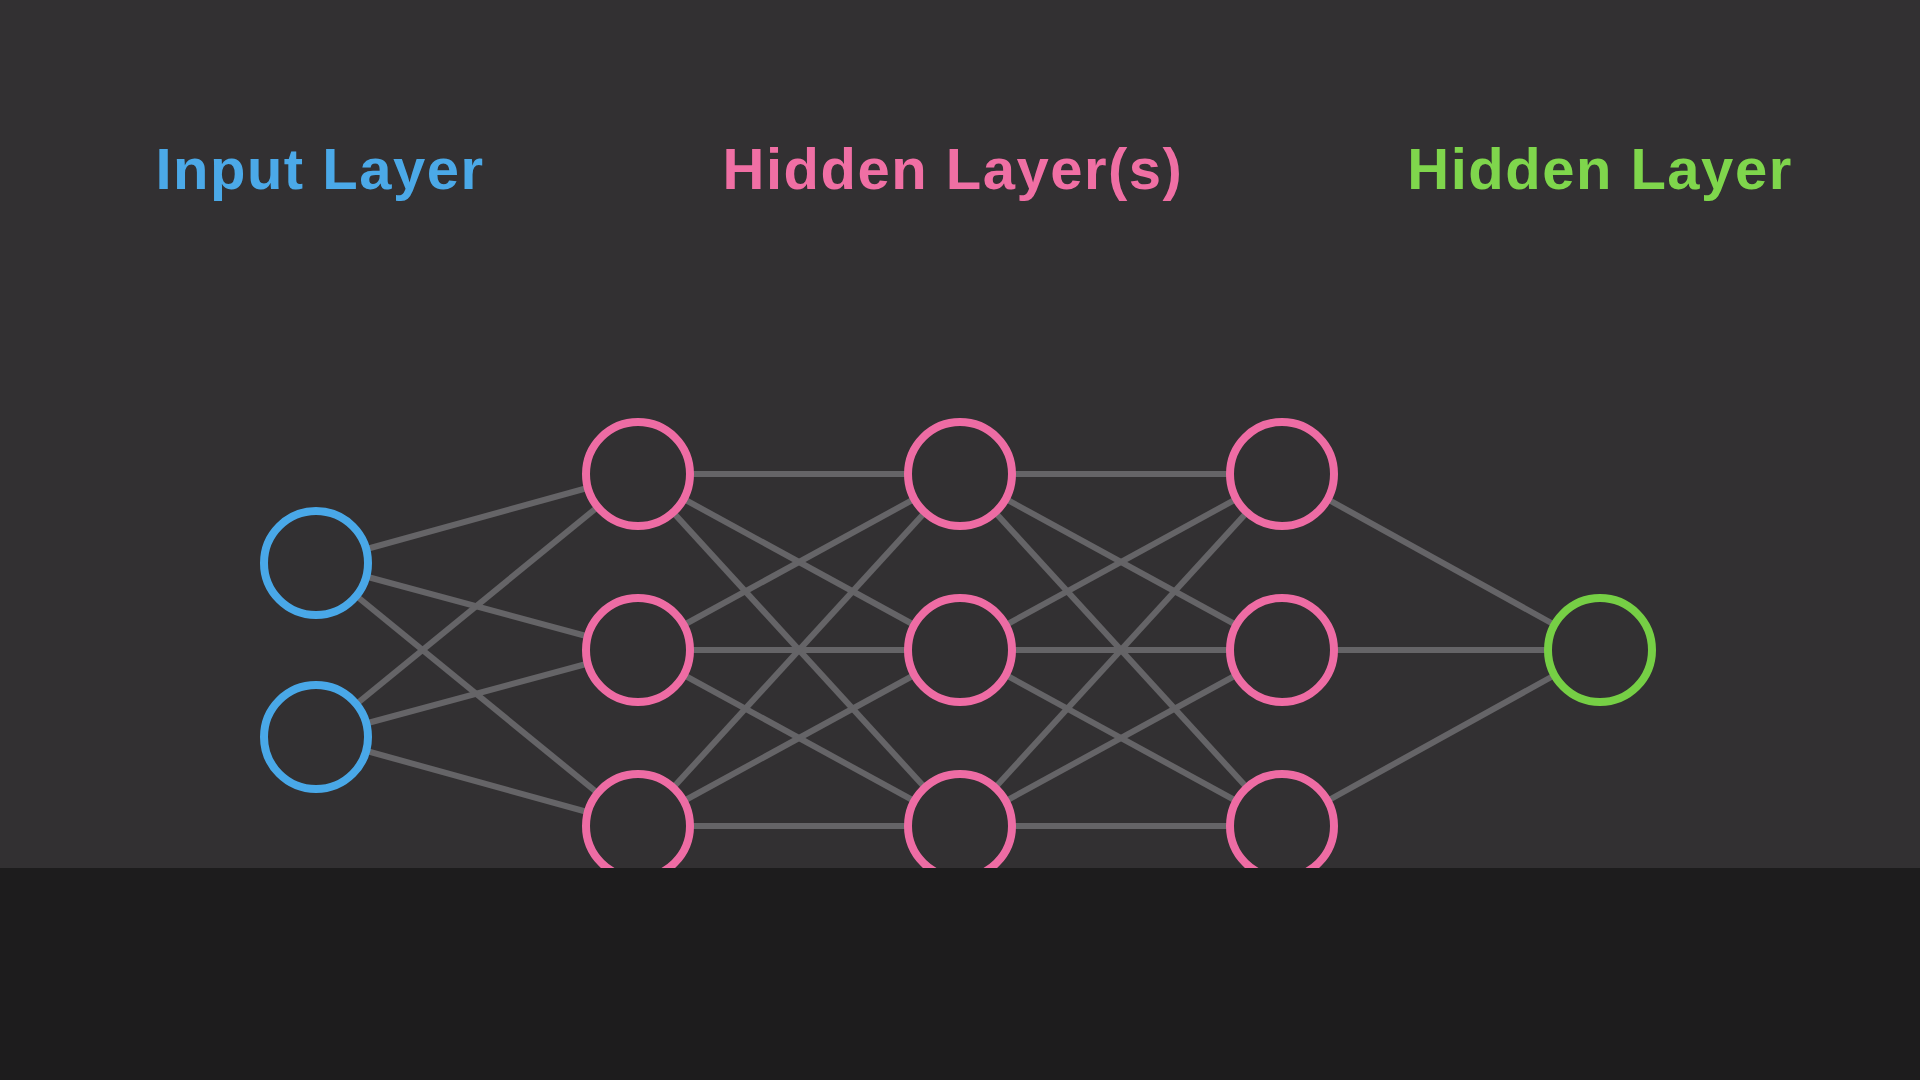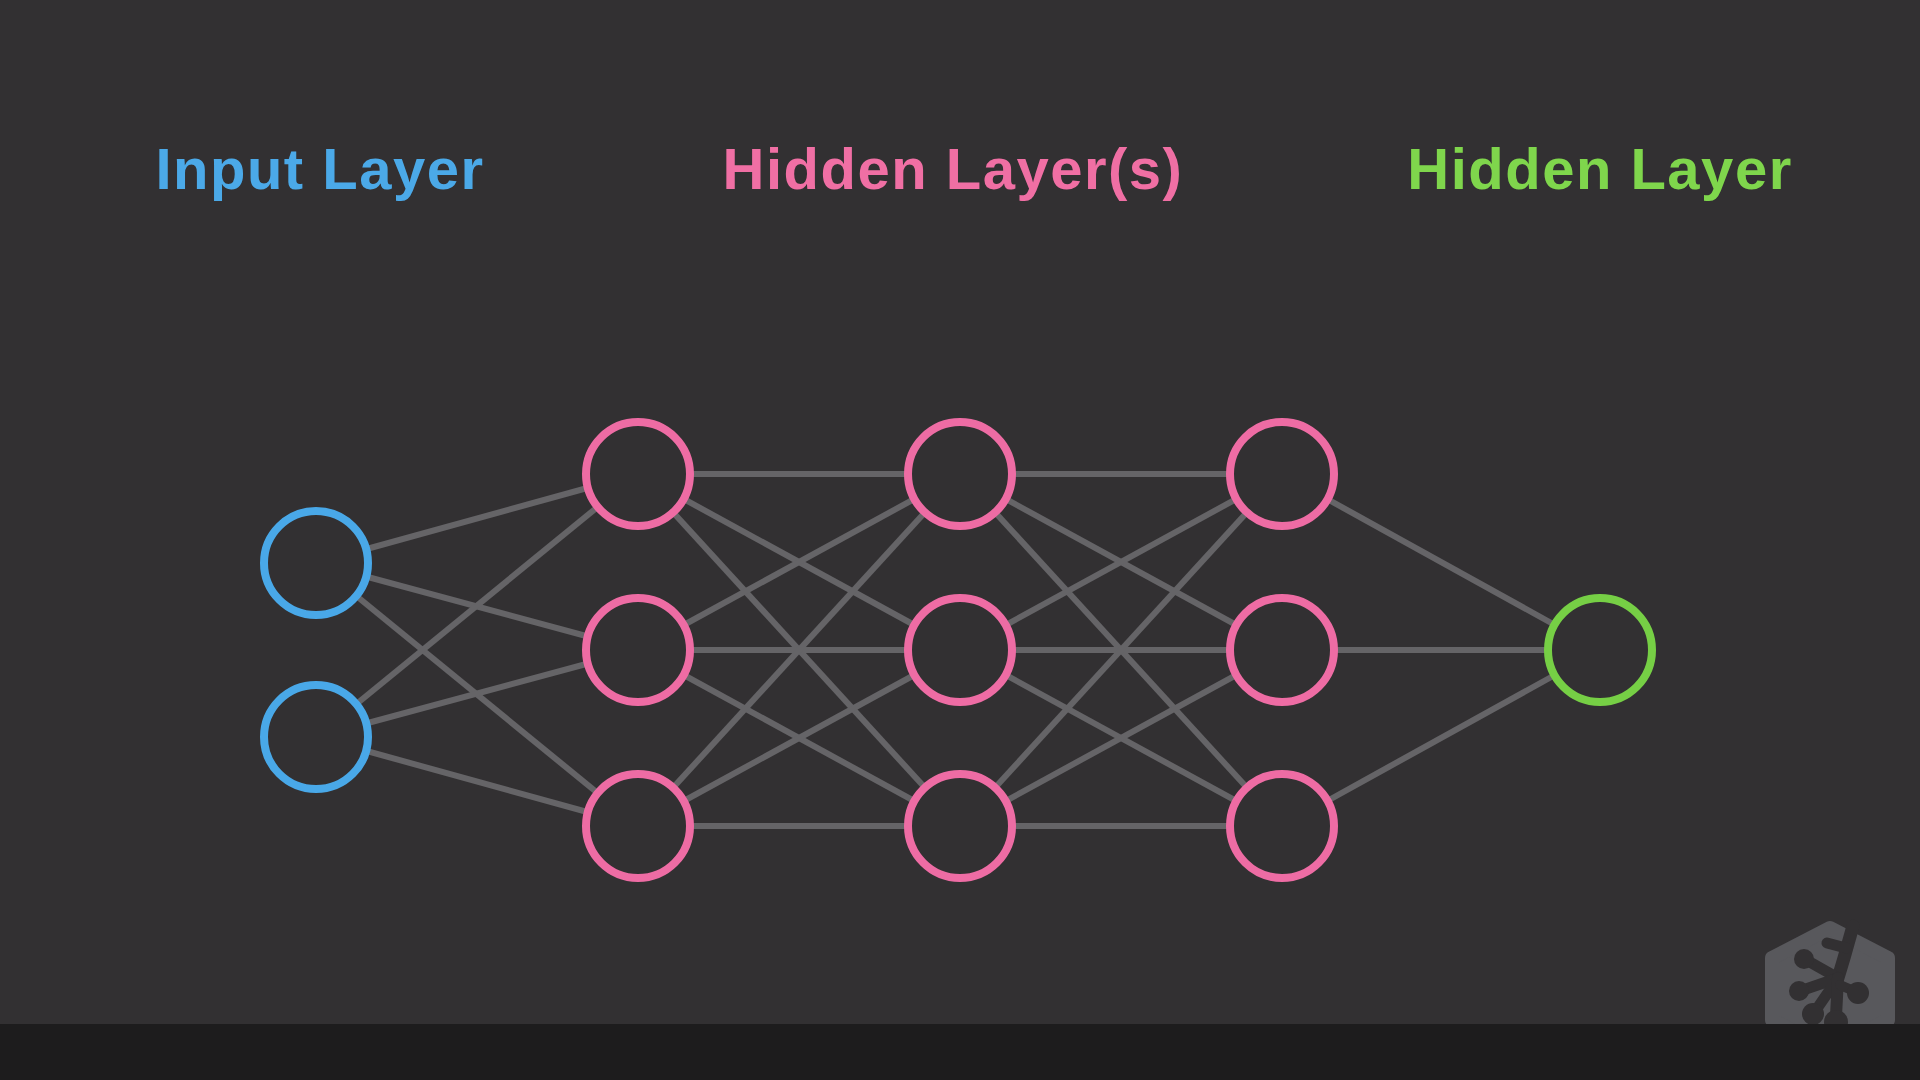--- a/index.html
+++ b/index.html
@@ -3,21 +3,21 @@
 <meta charset="utf-8">
 <style>
   html, body {
     margin: 0;
     padding: 0;
     background: #1d1c1d;
   }
   .stage {
     position: relative;
     width: 1920px;
-    height: 1024px;
+    height: 868px;
     overflow: hidden;
     font-family: "Liberation Sans", "DejaVu Sans", sans-serif;
   }
   .layer-title {
     position: absolute;
     top: 140px;
     transform: translateX(-50%);
     font-size: 58px;
     font-weight: bold;
     letter-spacing: 1.5px;

